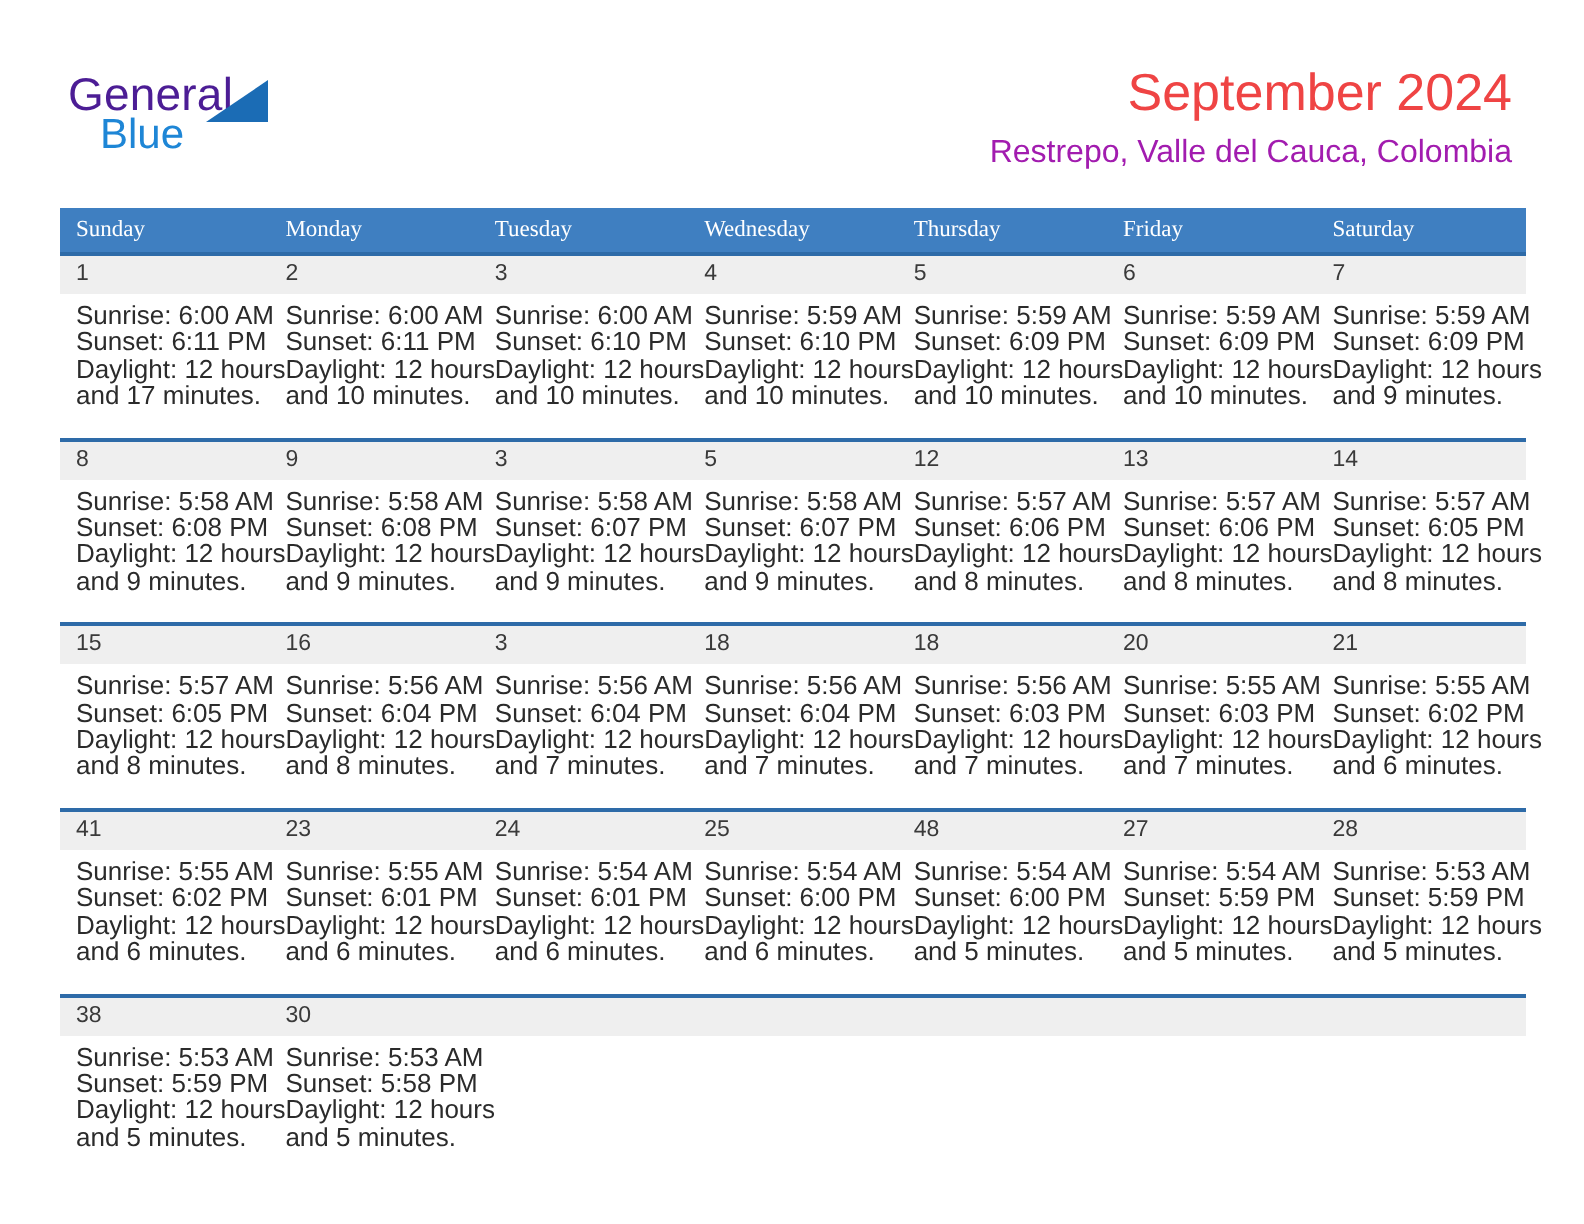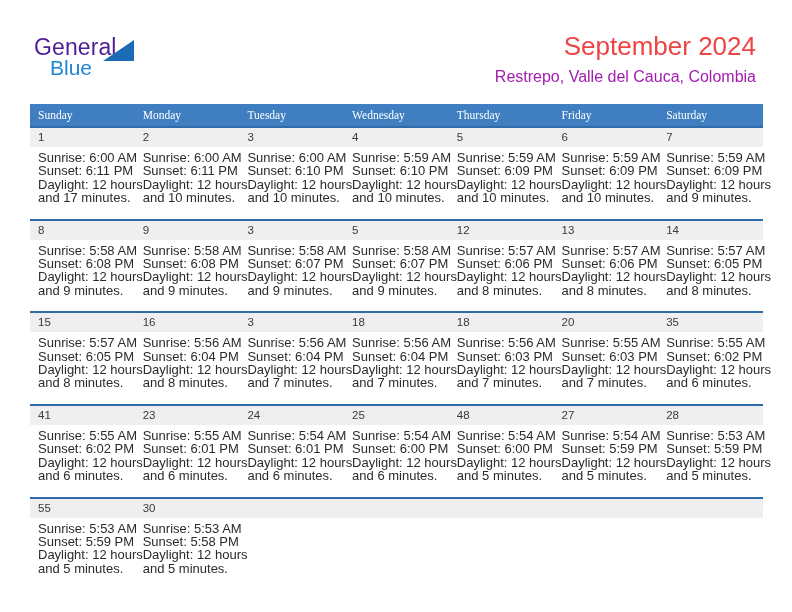--- a/index.html
+++ b/index.html
@@ -418,21 +418,21 @@
               <div class="details">
                 <div>Sunrise: 5:55 AM</div>
                 <div>Sunset: 6:03 PM</div>
                 <div>Daylight: 12 hours</div>
                 <div>and 7 minutes.</div>
               </div>
             </div>
           </td>
         <td>
             <div class="cell-inner">
-              <div class="daynum">35</div>
+              <div class="daynum">21</div>
               <div class="details">
                 <div>Sunrise: 5:55 AM</div>
                 <div>Sunset: 6:02 PM</div>
                 <div>Daylight: 12 hours</div>
                 <div>and 6 minutes.</div>
               </div>
             </div>
           </td>
       </tr>
       <tr class="spacer-row">
@@ -518,21 +518,21 @@
             </div>
           </td>
       </tr>
       <tr class="spacer-row">
           <td colspan="7"></td>
         </tr>
 
       <tr class="row-last">
         <td>
             <div class="cell-inner">
-              <div class="daynum">55</div>
+              <div class="daynum">38</div>
               <div class="details">
                 <div>Sunrise: 5:53 AM</div>
                 <div>Sunset: 5:59 PM</div>
                 <div>Daylight: 12 hours</div>
                 <div>and 5 minutes.</div>
               </div>
             </div>
           </td>
         <td>
             <div class="cell-inner">

